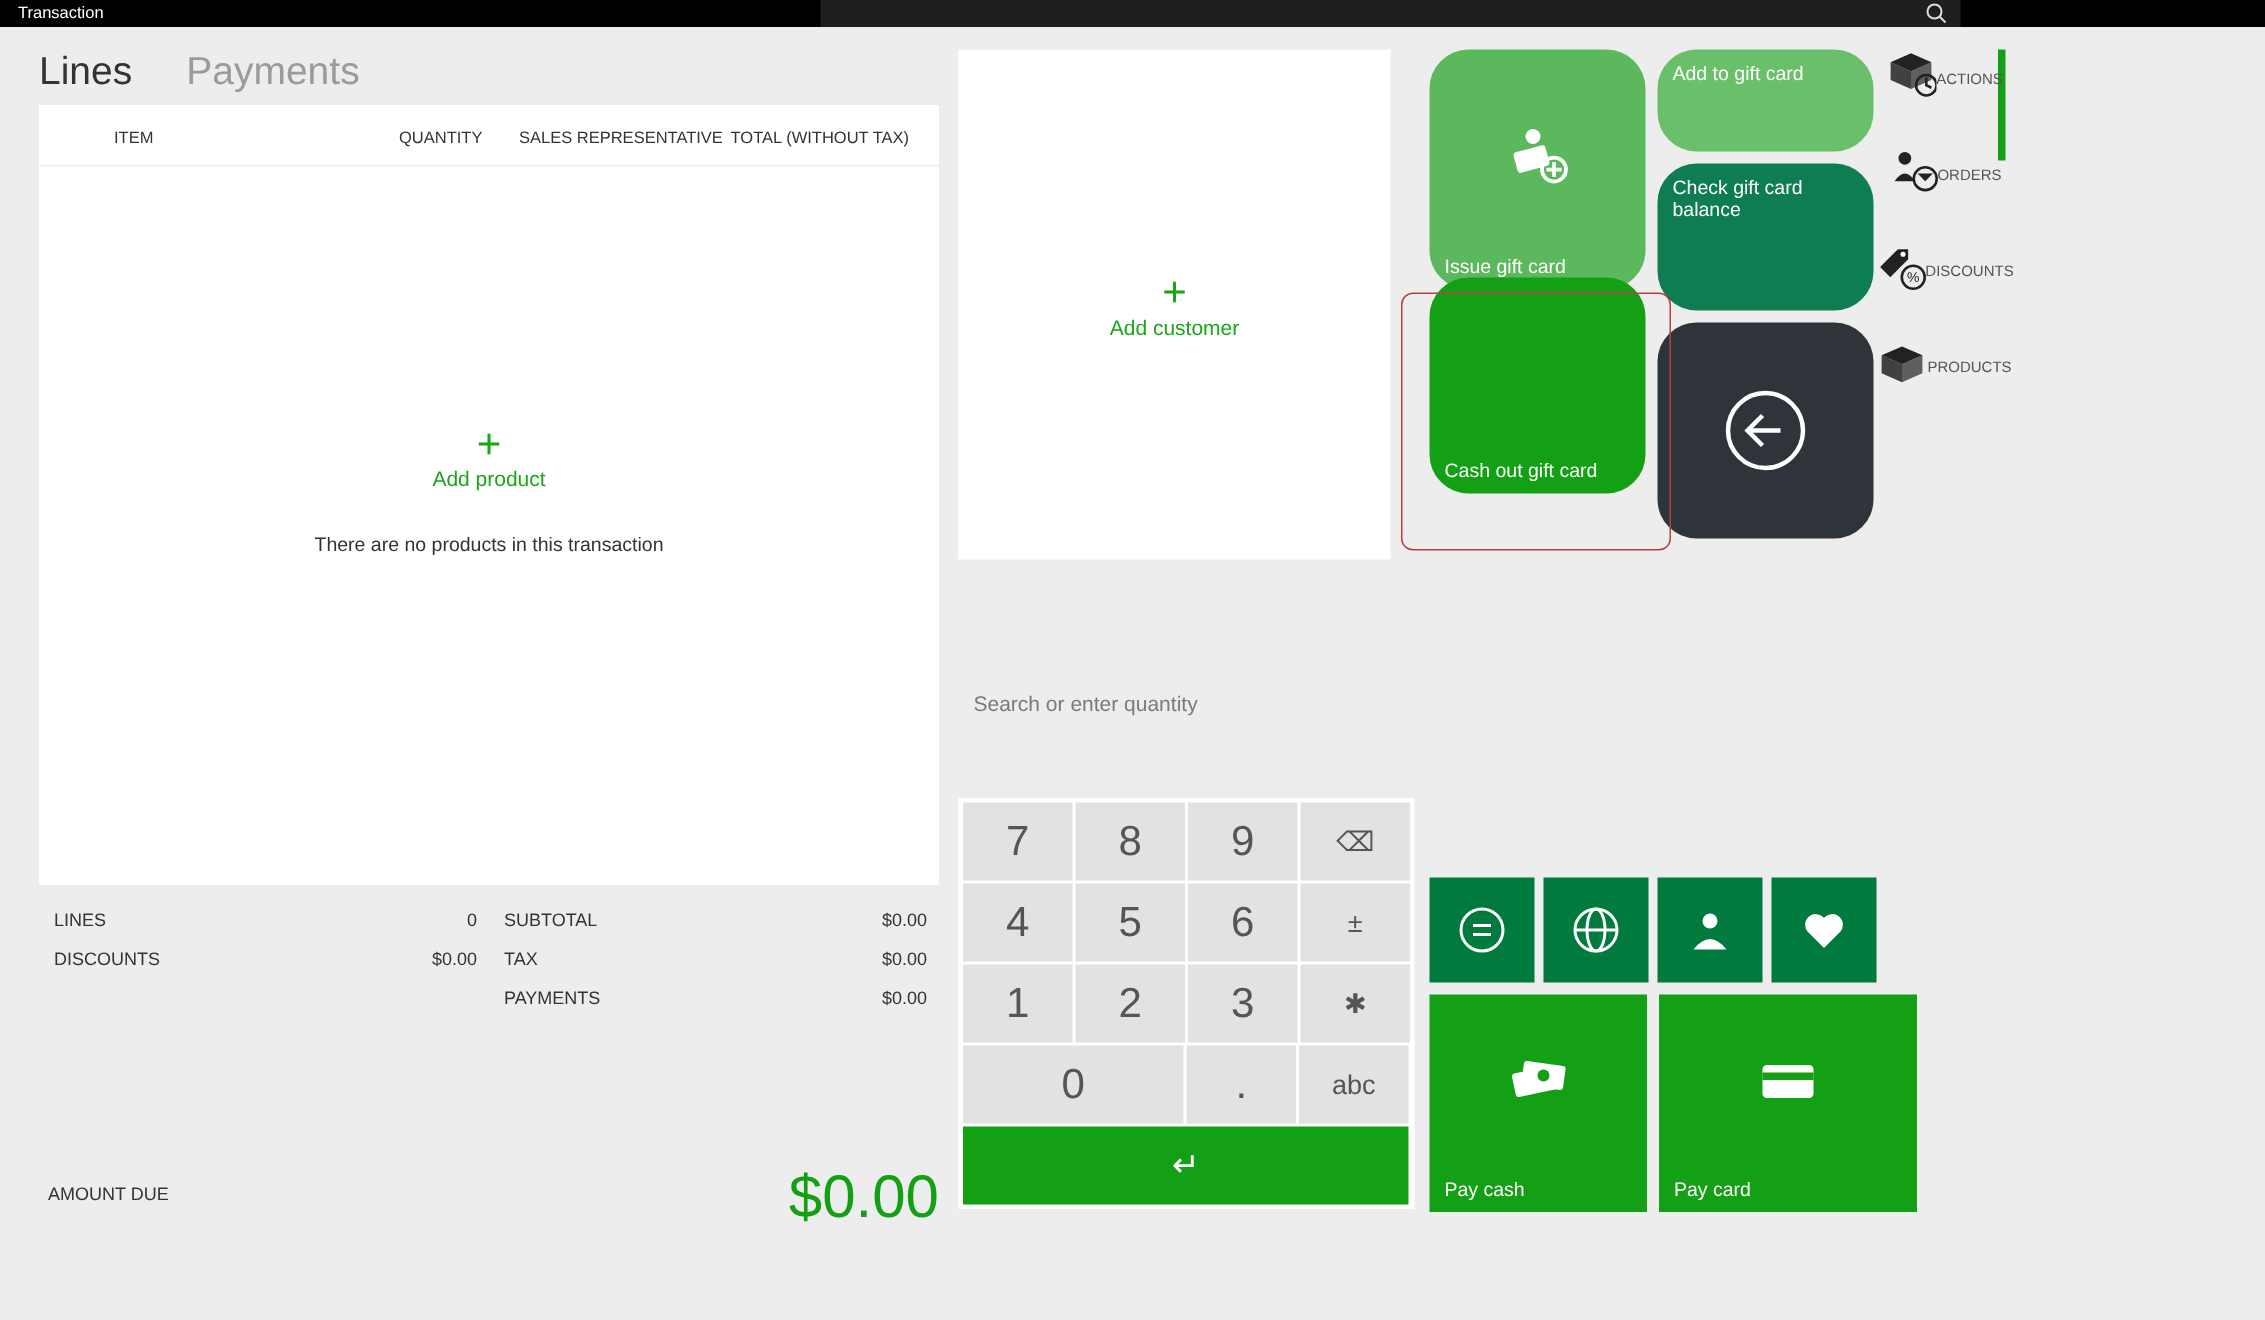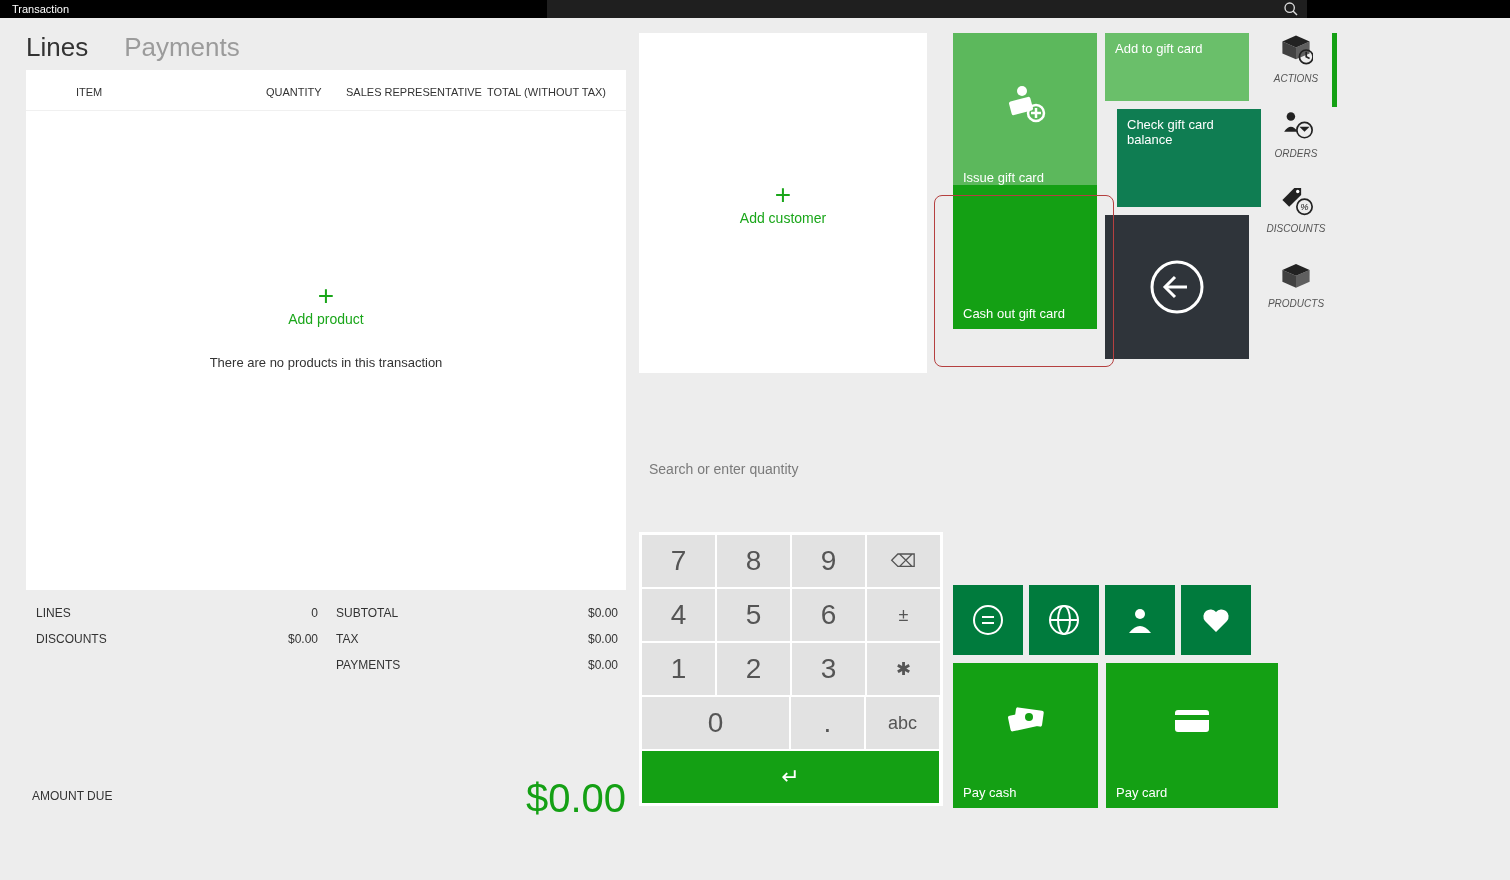--- a/index.html
+++ b/index.html
@@ -46,42 +46,42 @@
   
   .keypad { position:absolute; top:532px; left:639px; background:#fff; padding:2px; }
   .keyrow { display:flex; }
   .key { width:73px; height:52px; margin:1px; background:#e2e2e2; display:flex; align-items:center; justify-content:center; font-size:28px; color:#555; cursor:pointer; font-weight:300;}
   .key.small { font-size:18px; }
   .key.wide { width:147px; }
   .key.enter { width:297px; background:#14a014; color:#fff; font-size:22px;}
 
   
   .gc-tiles { position:absolute; top:33px; left:953px; width:298px; }
-  .tile { position:absolute; color:#fff; font-size:13px; cursor:pointer; padding:8px 10px; display:flex; flex-direction:column; justify-content:flex-end; }
+  .tile { position:absolute; color:#fff; font-size:13px; cursor:pointer; padding:8px 10px; display:flex; flex-direction:column; justify-content:flex-end;border-radius:26px; }
   .tile .icon-hold { flex:1; display:flex; align-items:center; justify-content:center;}
   .tile-issue { left:0; top:0; width:144px; height:160px; background:#5cb85c;}
   .tile-add   { left:152px; top:0; width:144px; height:68px; background:#6abf6a;}
   .tile-check { left:152px; top:76px; width:144px; height:98px; background:#0f7d52;}
   .tile-cash  { left:0; top:152px; width:144px; height:144px; background:#14a014;}
   .tile-back  { left:152px; top:182px; width:144px; height:144px; background:#2f343a; align-items:center; justify-content:center;}
   .red-box { position:absolute; top:195px; left:934px; width:180px; height:172px; border:1px solid #b54040; border-radius:8px; pointer-events:none;}
 
   
   .act-grid { position:absolute; top:585px; left:953px; display:flex; gap:6px;}
   .act { width:70px; height:70px; background:#007b3d; display:flex; align-items:center; justify-content:center; cursor:pointer;}
 
   
   .pay-cash { position:absolute; top:663px; left:953px; width:145px; height:145px; background:#14a014; color:#fff; font-size:13px; display:flex; flex-direction:column; cursor:pointer;}
   .pay-card { position:absolute; top:663px; left:1106px; width:172px; height:145px; background:#14a014; color:#fff; font-size:13px; display:flex; flex-direction:column; cursor:pointer;}
   .pay-label { padding:8px 10px; }
   .pay-icon { flex:1; display:flex; align-items:center; justify-content:center;}
 
   
   .rail { position:absolute; top:33px; right:180px; width:68px; display:flex; flex-direction:column; gap:24px; align-items:center;}
-  .rail-item { display:flex; flex-direction:column; align-items:center; font-size:10px; color:#555; cursor:pointer;font-style:italic;}
+  .rail-item { display:flex; align-items:center; font-size:10px; color:#555; cursor:pointer;}
   .rail-item svg { width:34px; height:34px; margin-bottom:6px;}
   .rail-bar { position:absolute; top:33px; right:173px; width:5px; height:74px; background:#14a014;}
 
   svg { display:block; }
 </style>
 </head>
 <body>
 
 <div class="topbar">
   <span>Transaction</span>
@@ -190,21 +190,21 @@
           <circle cx="36" cy="32" r="8" fill="none" stroke="#fff" stroke-width="2.5"></circle>
           <line x1="36" y1="27" x2="36" y2="37" stroke="#fff" stroke-width="2.5"></line>
           <line x1="31" y1="32" x2="41" y2="32" stroke="#fff" stroke-width="2.5"></line>
         </svg>
     </div>
     <span>Issue gift card</span>
   </div>
   <div class="tile tile-add" style="justify-content:flex-start;">
     <span>Add to gift card</span>
   </div>
-  <div class="tile tile-check" style="justify-content:flex-start;margin-left:12px;">
+  <div class="tile tile-check" style="justify-content:flex-start;">
     <span>Check gift card balance</span>
   </div>
   <div class="tile tile-cash">
     <span>Cash out gift card</span>
   </div>
   <div class="tile tile-back">
     <svg width="56" height="56" viewBox="0 0 56 56" fill="none" stroke="#fff" stroke-width="3">
         <circle cx="28" cy="28" r="25"></circle>
         <line x1="38" y1="28" x2="18" y2="28"></line>
         <polyline points="26,18 16,28 26,38"></polyline>

